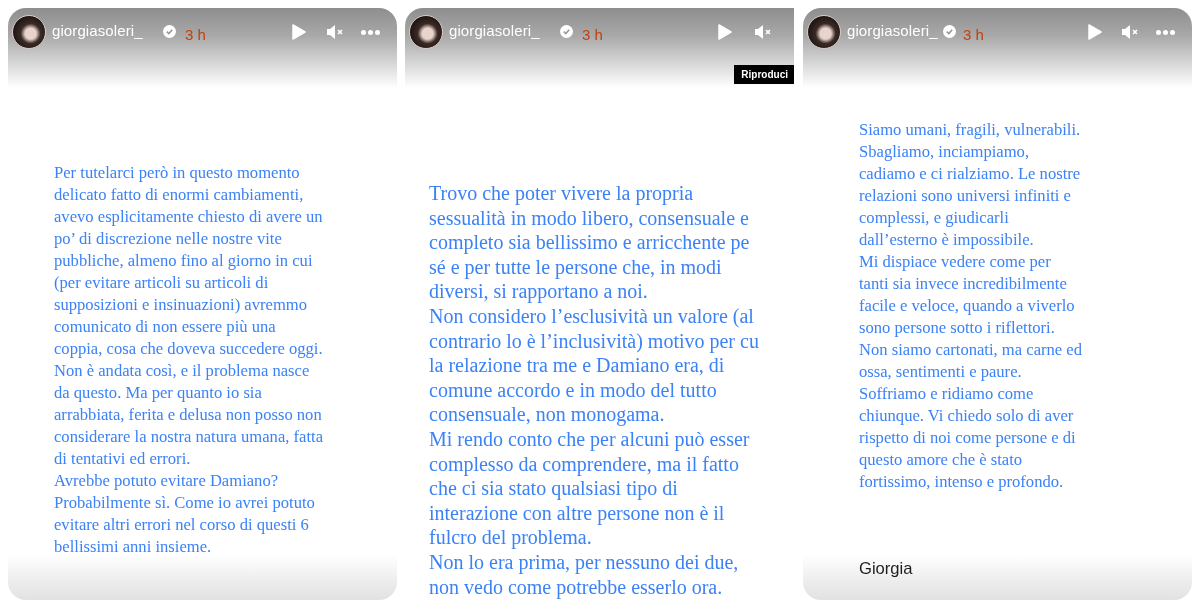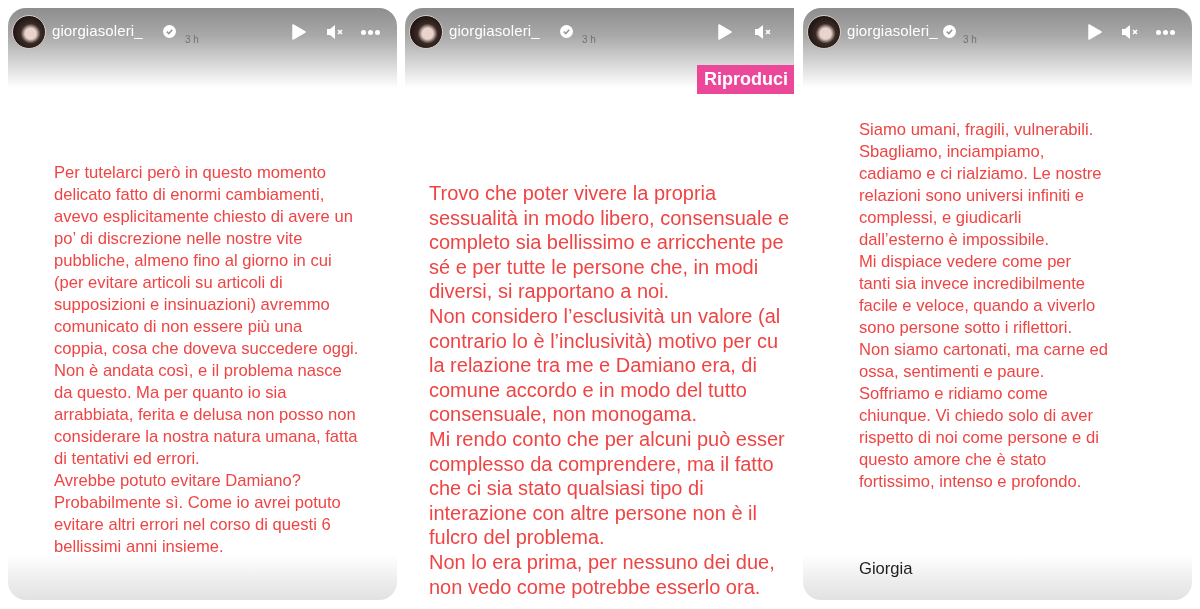--- a/index.html
+++ b/index.html
@@ -8,27 +8,27 @@
   .p1{left:8px;width:389px;height:592px;border-radius:18px;}
   .p2{left:405px;width:389px;height:601px;border-radius:18px 0 0 0;}
   .p3{left:803px;width:389px;height:592px;border-radius:18px;}
   .topgrad{position:absolute;left:0;top:0;right:0;height:80px;background:linear-gradient(to bottom,#8e8e8e 0%,#a9a9a9 35%,#d8d8d8 70%,#ffffff 100%);}
   .botgrad{position:absolute;left:0;bottom:0;right:0;height:45px;background:linear-gradient(to bottom,#ffffff 0%,#ececec 60%,#e2e2e2 100%);}
   .header{position:absolute;left:0;top:0;right:0;height:48px;display:flex;align-items:center;}
   .avatar{position:absolute;left:4px;top:7px;width:32px;height:32px;border-radius:50%;background:radial-gradient(circle at 55% 55%,#e9d4cc 0 22%,#3a2a26 40%,#1f1614 70%,#cfc2bd 100%);border:1px solid #d8c8c0;}
   .username{position:absolute;left:44px;top:14px;color:#fff;font-size:15px;letter-spacing:0.1px;}
   .verified{position:absolute;top:17px;width:13px;height:13px;border-radius:50%;background:#fff;display:flex;align-items:center;justify-content:center;}
   .verified svg{display:block;}
-  .time{position:absolute;top:26px;color:#737373;font-size:10px;}
+  .time{position:absolute;top:18px;color:#c2410c;font-size:15px;}
   .play{position:absolute;top:16px;}
   .mute{position:absolute;top:16px;}
   .more{position:absolute;top:22px;display:flex;gap:2px;}
   .more span{width:5px;height:5px;border-radius:50%;background:#fff;display:block;}
-  .tooltip{position:absolute;right:0;top:57px;background:#ec4899;color:#fff;font-size:18px;font-weight:bold;padding:4px 6px 4px 7px;}
-  .text{position:absolute;font-family:Liberation Sans, sans-serif;color:#ef4444;font-size:16.6px;line-height:22px;white-space:pre-line;}
+  .tooltip{position:absolute;right:0;top:57px;background:#000000;color:#fff;font-size:10px;font-weight:bold;padding:4px 6px 4px 7px;}
+  .text{position:absolute;font-family:Liberation Serif, serif;color:#3b82f6;font-size:16.6px;line-height:22px;white-space:pre-line;}
   .t1{left:46px;top:154px;width:345px;}
   .t2{left:24px;top:173px;width:420px;font-size:20px;line-height:24.6px;white-space:pre;}
   .t3{left:56px;top:111px;width:330px;}
   .sig{position:absolute;left:56px;top:551px;font-family:Liberation Sans, sans-serif;font-size:16.6px;color:#1e1e1e;}
 </style>
 </head>
 <body>
 
 <div class="panel p1">
   <div class="topgrad"></div>

